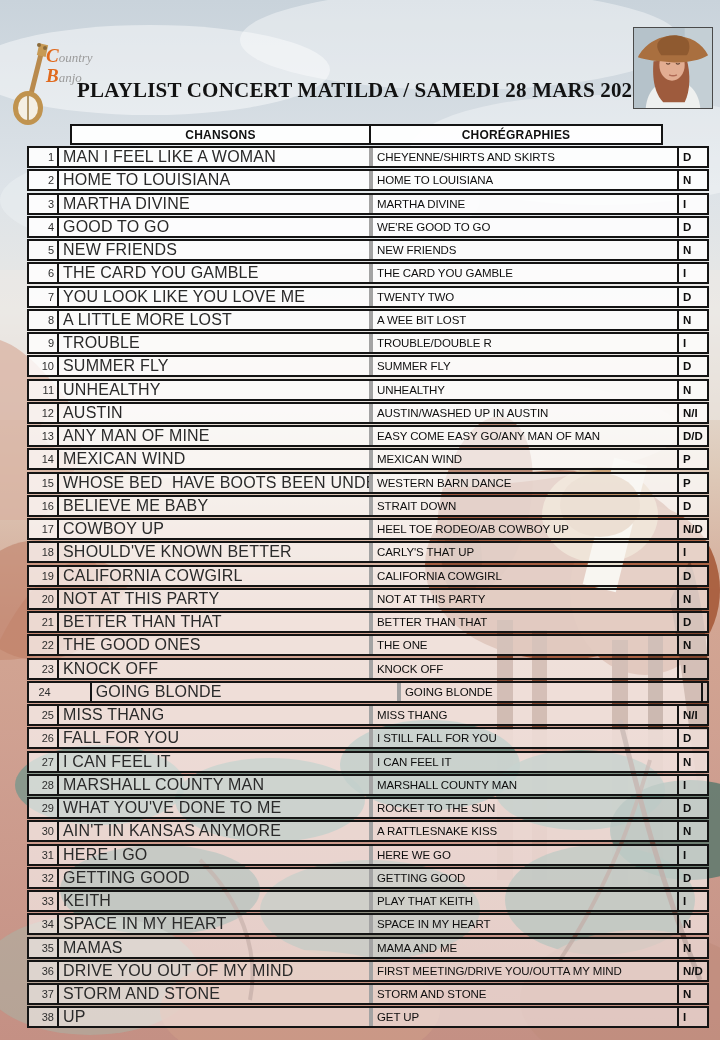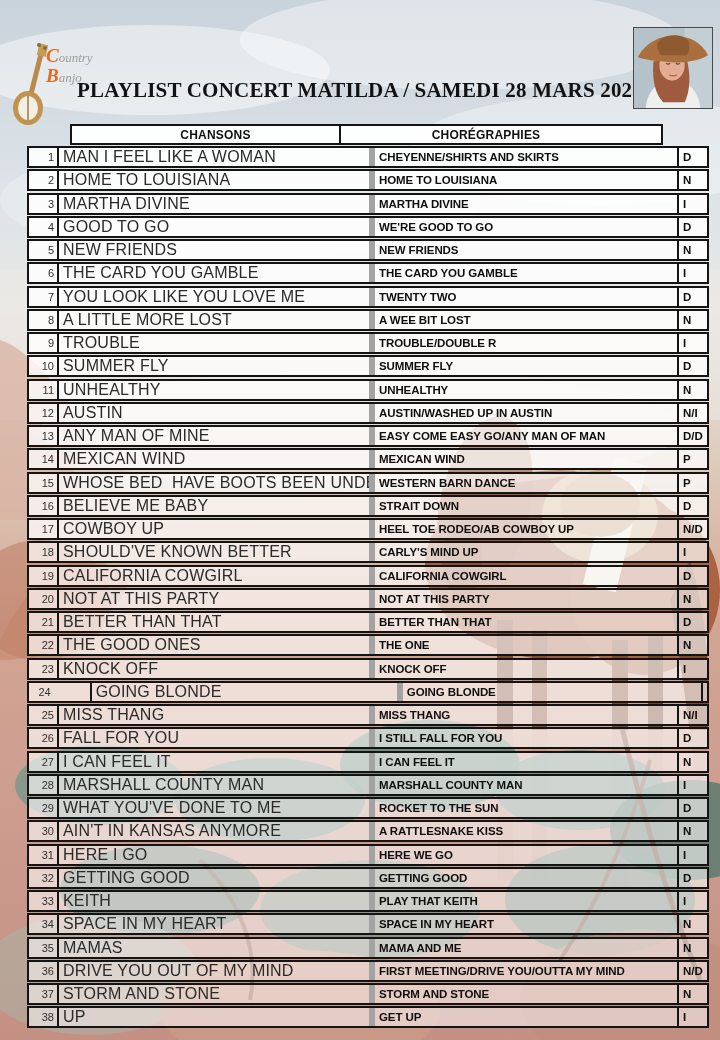--- a/index.html
+++ b/index.html
@@ -31,36 +31,36 @@
   
   .thead{
     position:absolute;left:70px;top:124px;width:593px;height:21px;
     display:flex;box-sizing:border-box;border:2px solid #141414;
     background:rgba(255,255,255,0.95);
   }
   .thead .hcell{
     flex:0 0 auto;display:flex;align-items:center;justify-content:center;
     font-weight:bold;font-size:12px;color:#101010;letter-spacing:.2px;box-sizing:border-box;
   }
-  .hcell.songs{width:247px;margin-left:20px;}
+  .hcell.songs{width:297px;}
   .hcell.choreos{width:292px;border-left:2px solid #141414;}
 
   
   .rows{position:absolute;left:27px;top:146px;width:682px;}
   .row{
     display:flex;box-sizing:border-box;height:22px;margin-bottom:1.25px;
     border:2px solid #141414;overflow:hidden;
   }
   .cell{box-sizing:border-box;display:flex;align-items:center;overflow:hidden;white-space:pre;}
   .c-num{width:28px;justify-content:flex-end;padding-right:3px;
     font-size:11px;color:#2e2e2e;}
   .c-song{width:312px;border-left:2px solid #141414;padding-left:4px;
     font-size:16px;color:#2a2a2a;letter-spacing:.2px;}
-  .c-choreo{width:308px;border-left:6px solid #a3a3a3;padding-left:4px;
-    font-size:11.5px;font-weight:bold;color:#0e0e0e;letter-spacing:-.1px;}
+  .c-choreo{width:308px;border-left:4px solid #a3a3a3;padding-left:4px;
+    font-size:11.5px;font-weight:normal;color:#0e0e0e;letter-spacing:-.1px;}
   .c-code{flex:1;border-left:2px solid #141414;justify-content:flex-start;padding-left:4px;
     font-size:11.5px;font-weight:bold;color:#0e0e0e;}
 </style>
 </head>
 <body>
 
 <svg class="bg-art" viewBox="0 0 720 1040" preserveAspectRatio="none" aria-hidden="true">
   <defs>
     <linearGradient id="skyg" x1="0" y1="0" x2="0" y2="1">
       <stop offset="0" stop-color="#c9d3db"></stop>
@@ -283,21 +283,21 @@
   <div class="row" style="background: rgba(255, 255, 255, 0.72);">
     <div class="cell c-num">17</div>
     <div class="cell c-song">COWBOY UP</div>
     <div class="cell c-choreo">HEEL TOE RODEO/AB COWBOY UP</div>
     <div class="cell c-code">N/D</div>
   </div>
 
   <div class="row" style="background: rgba(255, 255, 255, 0.71);">
     <div class="cell c-num">18</div>
     <div class="cell c-song">SHOULD'VE KNOWN BETTER</div>
-    <div class="cell c-choreo">CARLY'S MIND UP</div>
+    <div class="cell c-choreo">CARLY'S THAT UP</div>
     <div class="cell c-code">I</div>
   </div>
 
   <div class="row" style="background: rgba(255, 255, 255, 0.7);">
     <div class="cell c-num">19</div>
     <div class="cell c-song">CALIFORNIA COWGIRL</div>
     <div class="cell c-choreo">CALIFORNIA COWGIRL</div>
     <div class="cell c-code">D</div>
   </div>
 

